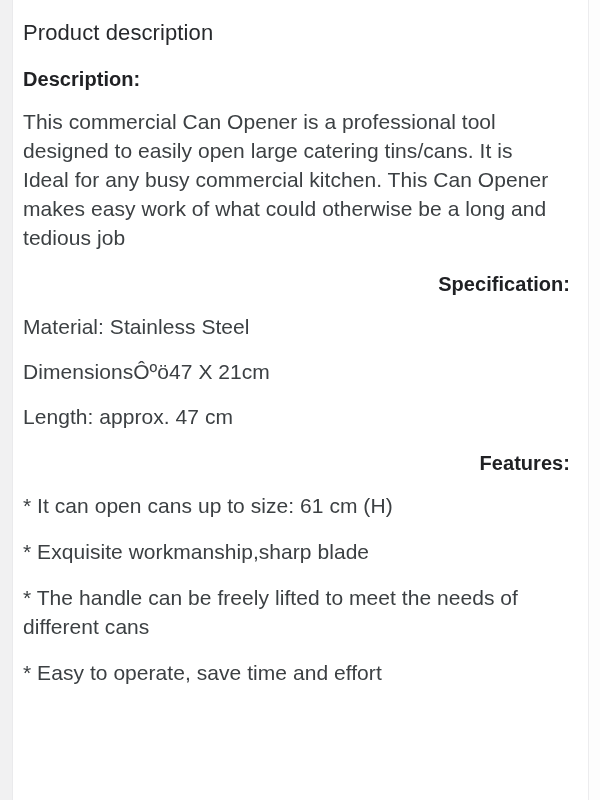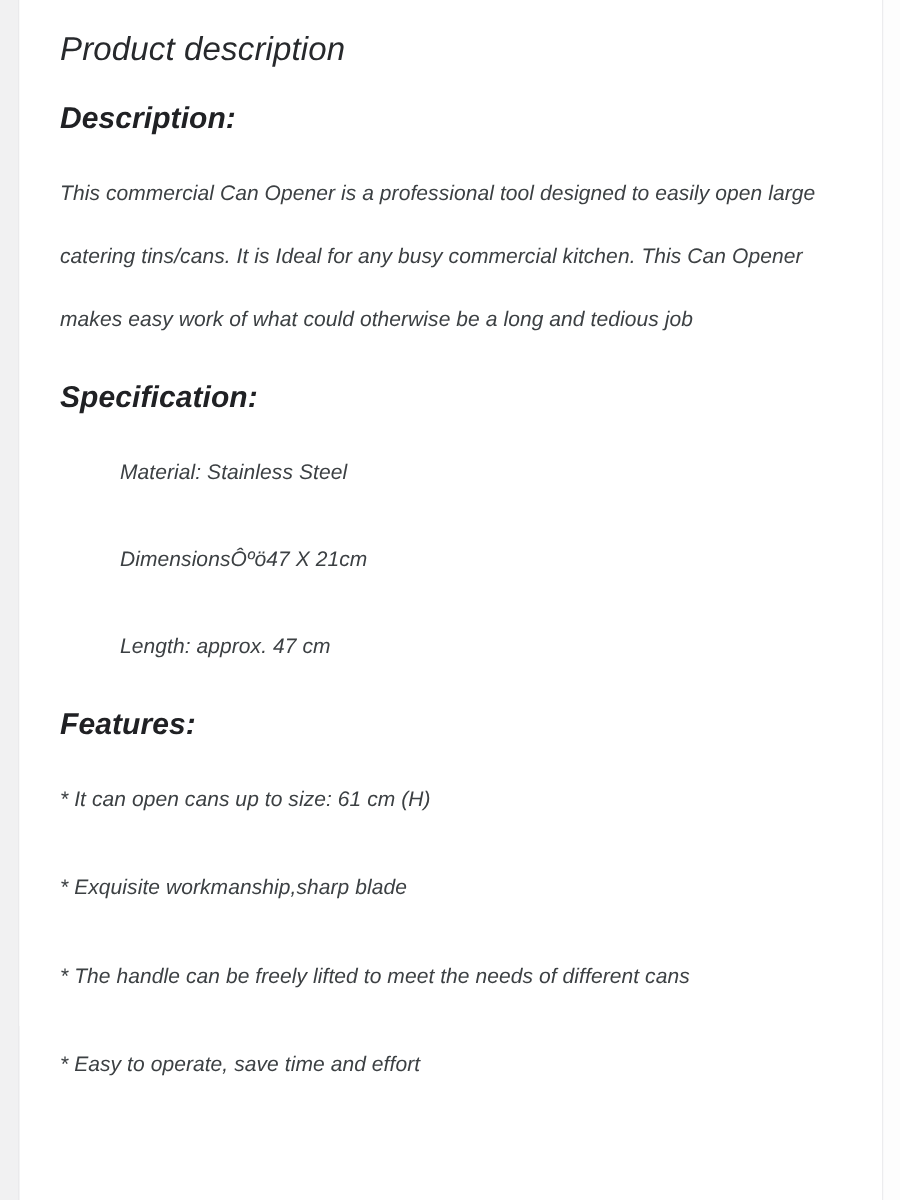--- a/index.html
+++ b/index.html
@@ -56,22 +56,21 @@
   }
 
   .content {
     position: absolute;
     top: 0;
     left: 13px;
     width: 575px;
     height: 684px;
     background: #ffffff;
     box-sizing: border-box;
-    padding: 18px 18px 0 27px;
-    font-style: italic;
+    padding: 18px 18px 0 10px;
   }
 
   .section-title {
     font-size: 22px;
     font-weight: 400;
     color: #27292c;
     letter-spacing: 0.1px;
     margin: 0 0 20px 0;
     line-height: 30px;
   }
@@ -79,37 +78,37 @@
   .sub-heading {
     font-size: 20px;
     font-weight: 700;
     color: #202124;
     letter-spacing: 0.05px;
     margin: 0 0 17px 0;
     line-height: 22px;
   }
 
   .para {
-    font-size: 14px;
+    font-size: 21px;
     font-weight: 400;
     color: #3c4043;
-    line-height: 42px;
+    line-height: 29px;
     letter-spacing: 0.05px;
     margin: 0 0 17px 0;
     max-width: 537px;
   }
   .para:last-child { margin-bottom: 0; }
 
   .spec-line {
     margin-bottom: 16px;
-    margin-left: 40px;
   }
 
   .block-gap-top {
     margin-top: 21px;
+    text-align: right;
   }
 </style>
 </head>
 <body>
 
 <div class="page">
 
   <div class="gutter-left"></div>
   <div class="gutter-left-edge"></div>
   <div class="gutter-right-edge"></div>

